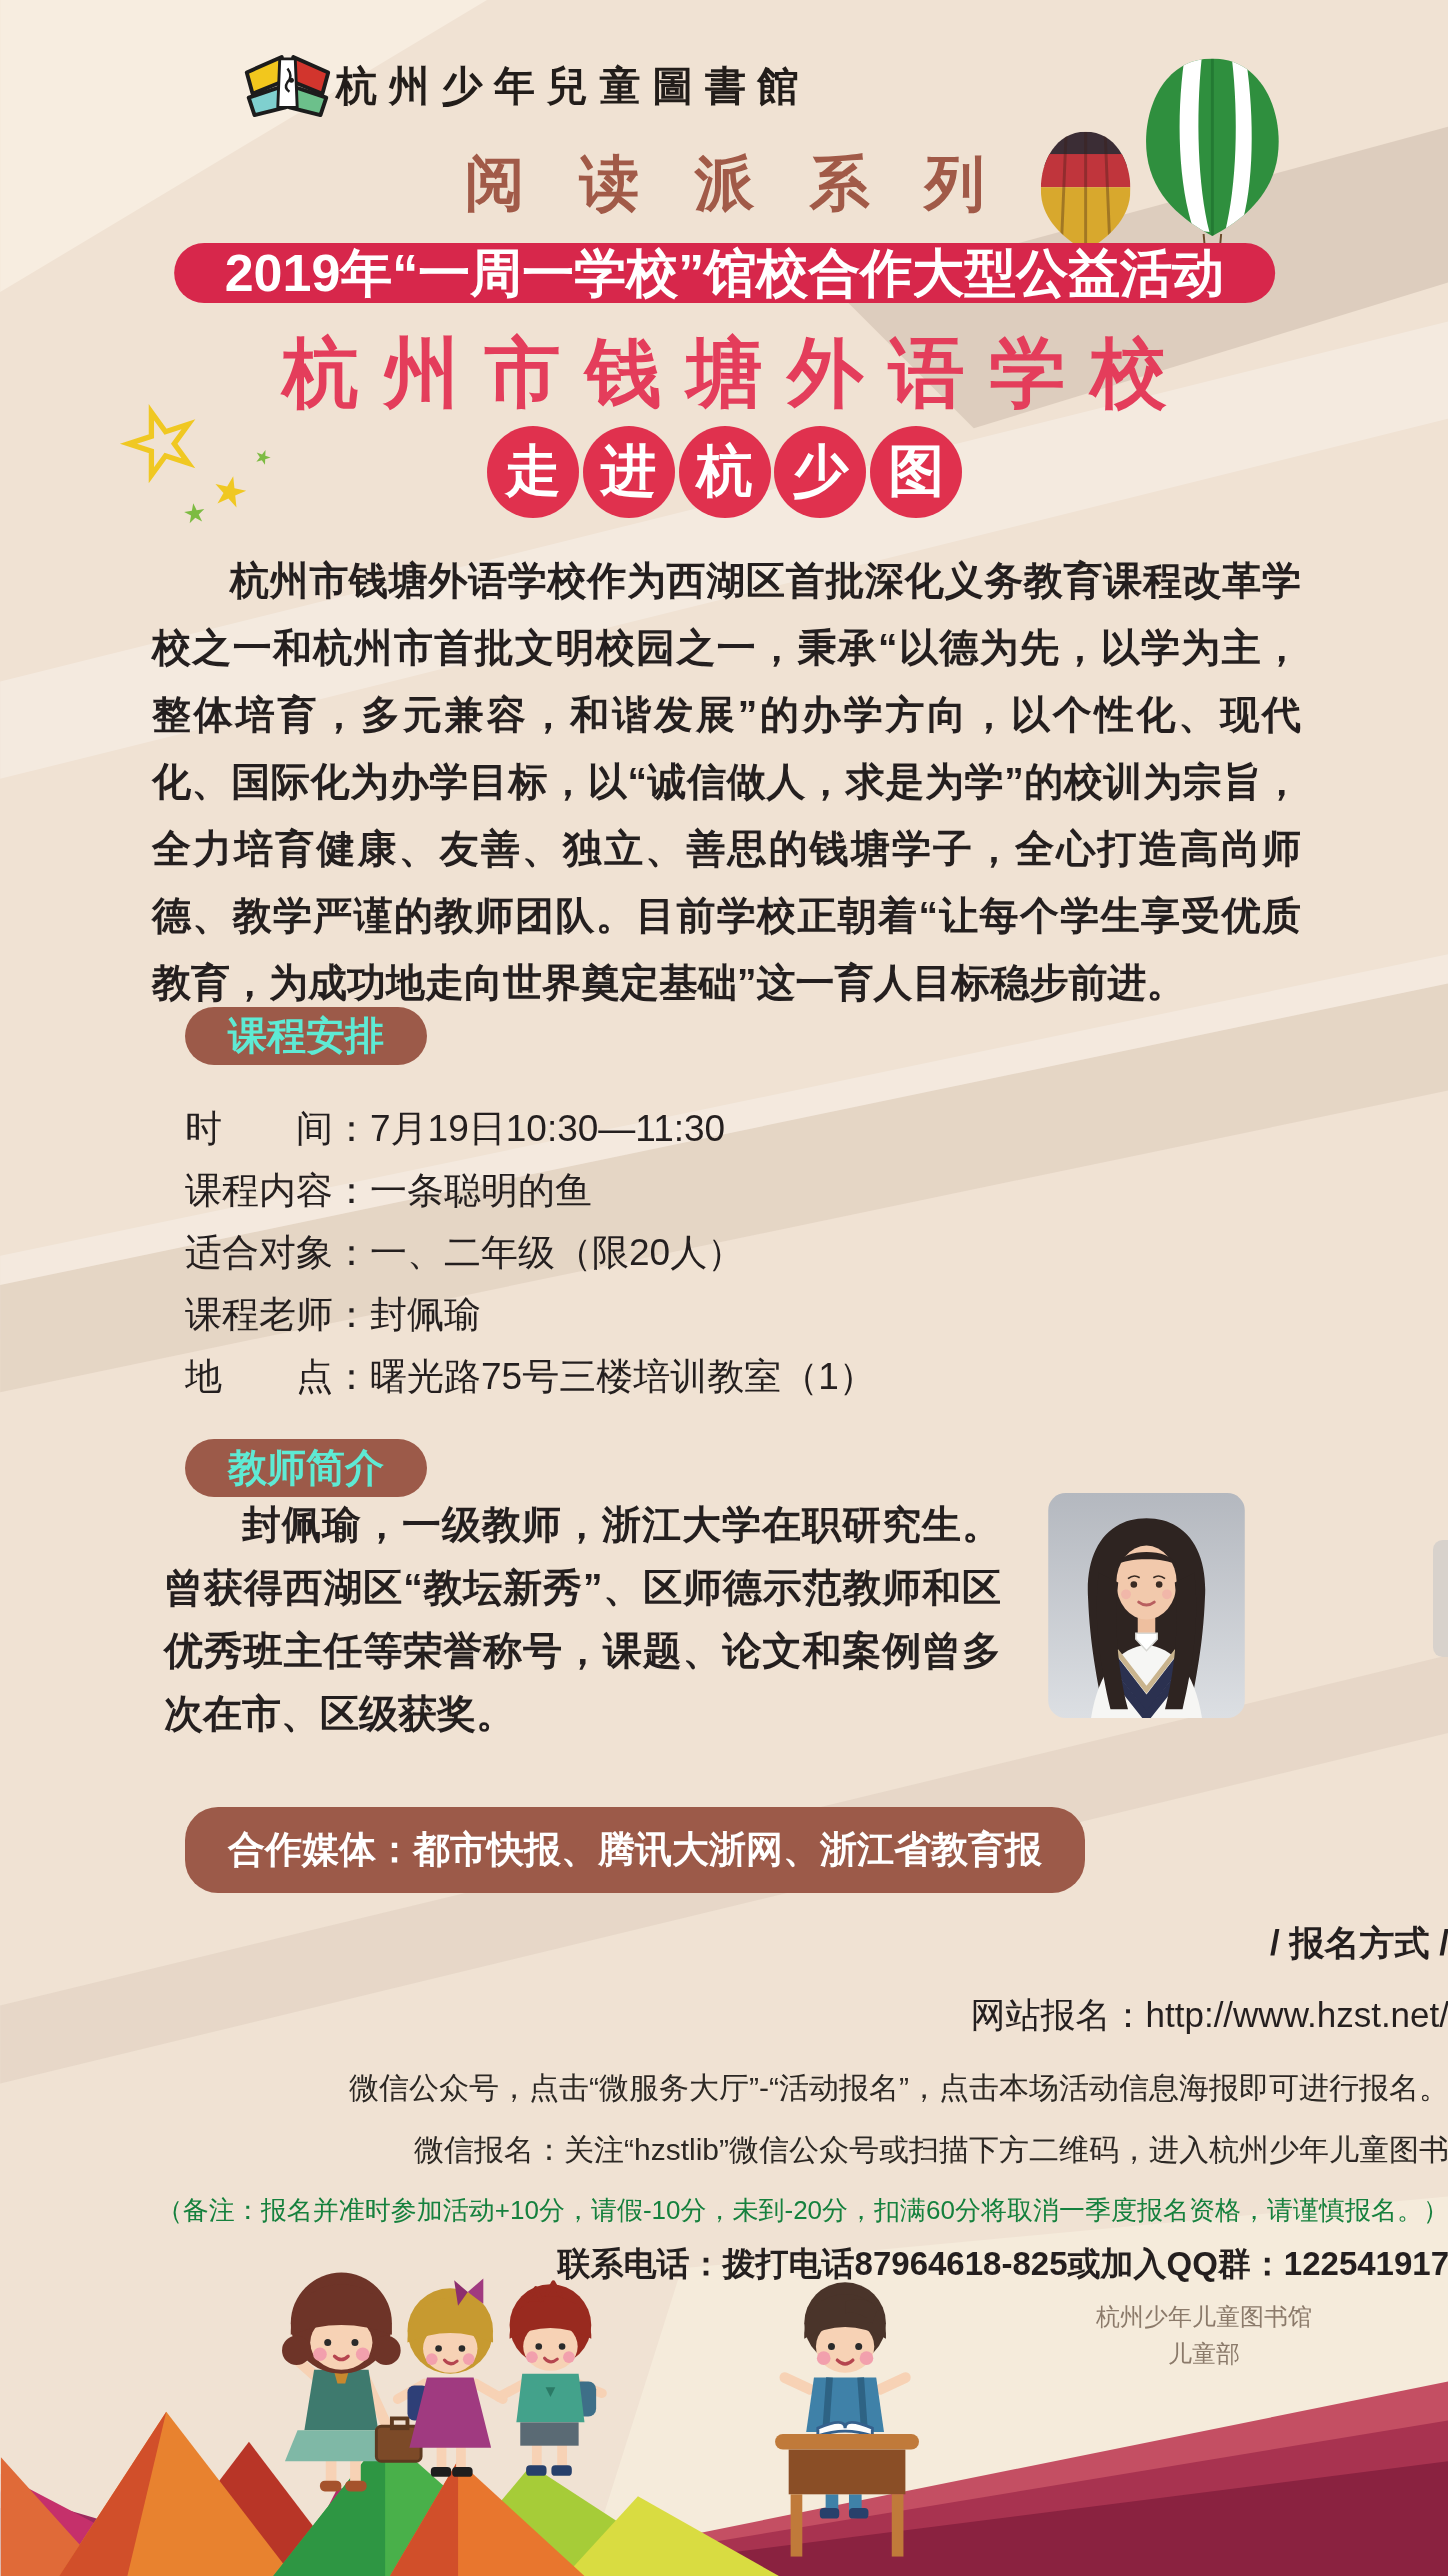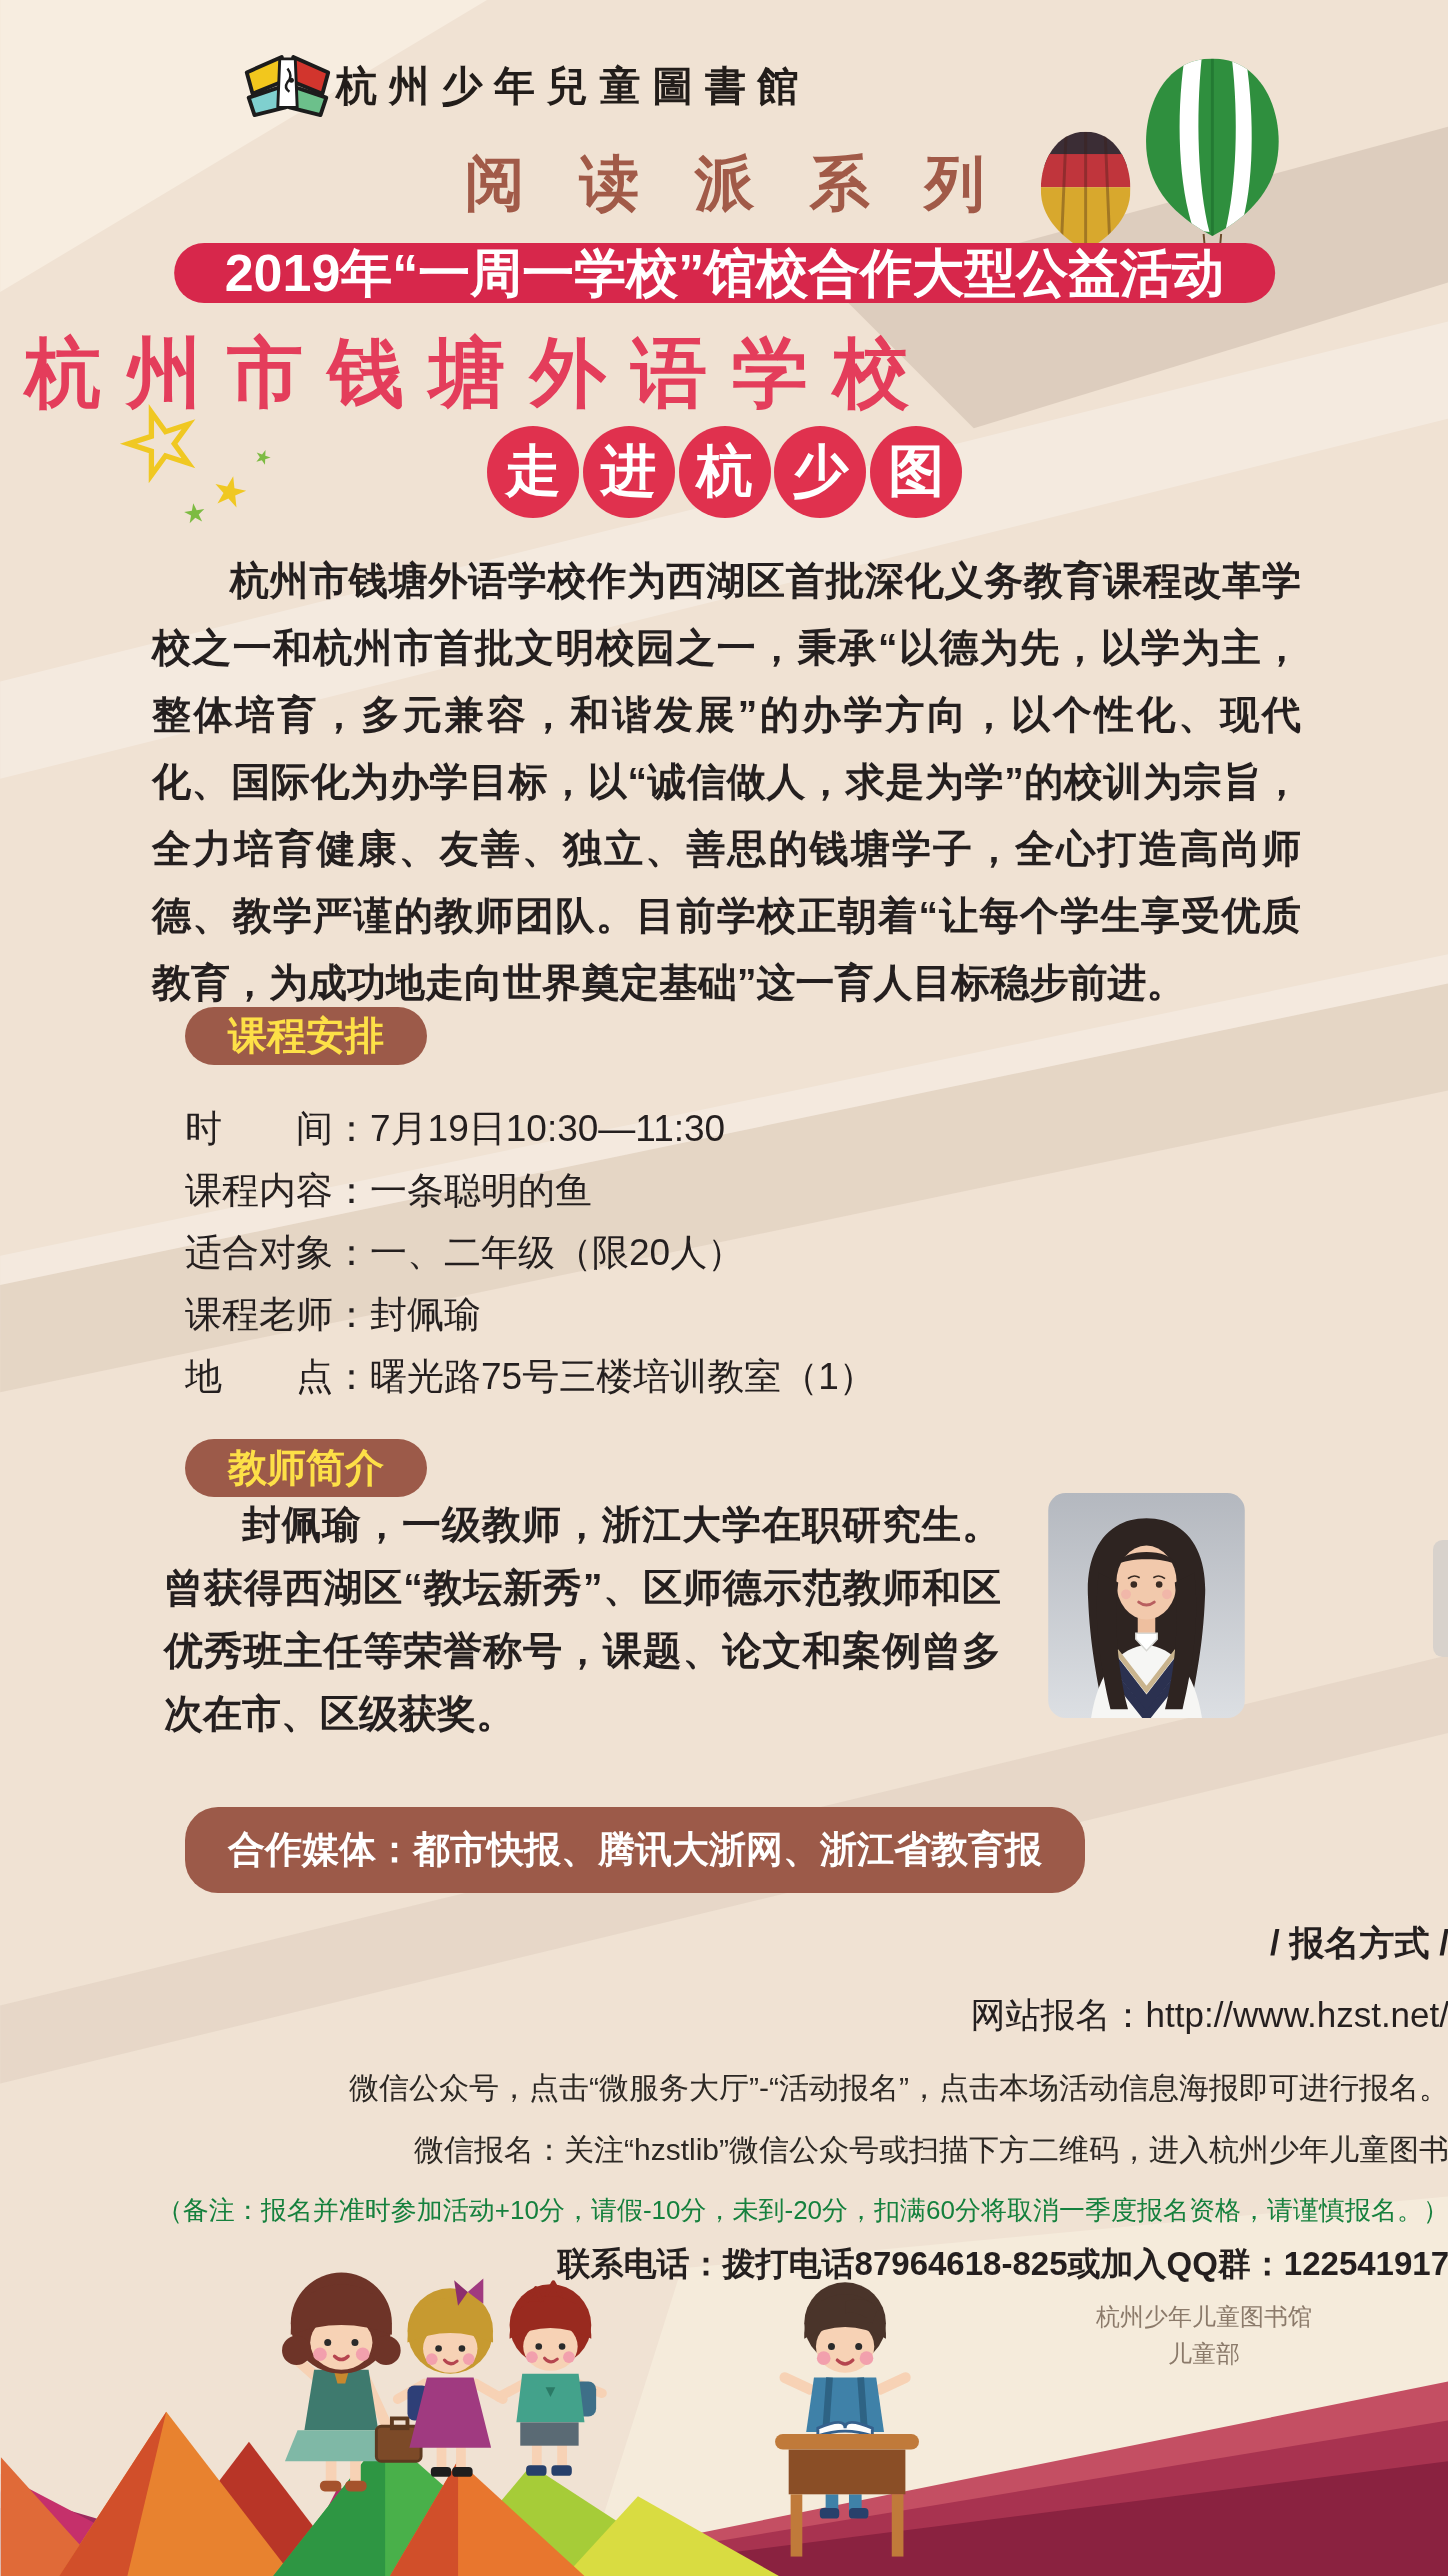--- a/index.html
+++ b/index.html
@@ -13,28 +13,28 @@
   .abs{position:absolute}
   
   #bg-layer{left:0;top:0;width:1449px;height:2576px;z-index:0;pointer-events:none}
   
   #logo-row{left:239px;top:47px;display:flex;align-items:center;z-index:3}
   #logo-text{font-family:"DejaVu Serif","Liberation Serif",serif;font-weight:bold;font-size:41px;letter-spacing:11.7px;color:#221d1a}
   #balloons{left:993px;top:39px;z-index:2}
   
   #series-title{left:0;top:144px;width:100%;text-align:center;font-size:60px;font-weight:bold;color:#a15a48;letter-spacing:55px;text-indent:55px;z-index:3}
   #banner-pill{left:50%;transform:translateX(-50%);top:243px;height:60px;line-height:60px;padding:0 51px;border-radius:33px;background:#d7274b;color:#fff;font-size:52px;font-weight:bold;white-space:nowrap;z-index:3}
-  #school-name{left:0;top:323px;width:100%;text-align:left;font-size:76px;font-weight:bold;color:#e43d5b;letter-spacing:25px;text-indent:25px;z-index:3}
+  #school-name{left:0;top:323px;width:100%;text-align:center;font-size:76px;font-weight:bold;color:#e43d5b;letter-spacing:25px;text-indent:25px;z-index:3}
   #slogan-row{left:0;top:426px;width:100%;display:flex;justify-content:center;gap:3.9px;z-index:3}
   .slogan-circle{width:92px;height:92px;border-radius:50%;background:#e0314e;color:#fff;font-size:56px;font-weight:bold;display:flex;align-items:center;justify-content:center}
   #stars{left:105px;top:397px;z-index:2}
   
   #intro{left:152px;top:547px;width:1149px;font-size:39px;line-height:67px;font-weight:bold;text-align:justify;text-indent:2em;color:#241f1f;z-index:3}
   
-  .badge{height:58px;line-height:58px;padding:0 43px;border-radius:31px;background:#9c5a49;color:#fde047;font-size:39px;font-weight:bold;display:inline-block;z-index:3}
+  .badge{height:58px;line-height:58px;padding:0 43px;border-radius:31px;background:#9c5a49;color:#5eead4;font-size:39px;font-weight:bold;display:inline-block;z-index:3}
   #schedule-badge{left:185px;top:1007px}
   #teacher-badge{left:185px;top:1439px}
   
   #schedule-list{left:185px;top:1098px;z-index:3}
   .sched-row{font-size:37px;font-weight:normal;height:62px;line-height:62px;white-space:nowrap}
   
   #teacher-row{left:164px;top:1493px;width:1129px;display:flex;gap:47px;z-index:3}
   #teacher-bio{width:837px;font-size:39px;line-height:63px;font-weight:bold;text-align:justify;text-indent:2em}
   #teacher-photo{width:197px;height:225px;flex:none}
   #edge-tab{right:0;top:1540px;width:15.6px;height:117px;background:#d8d2cc;border-radius:9.7px 0 0 9.7px;z-index:1}

